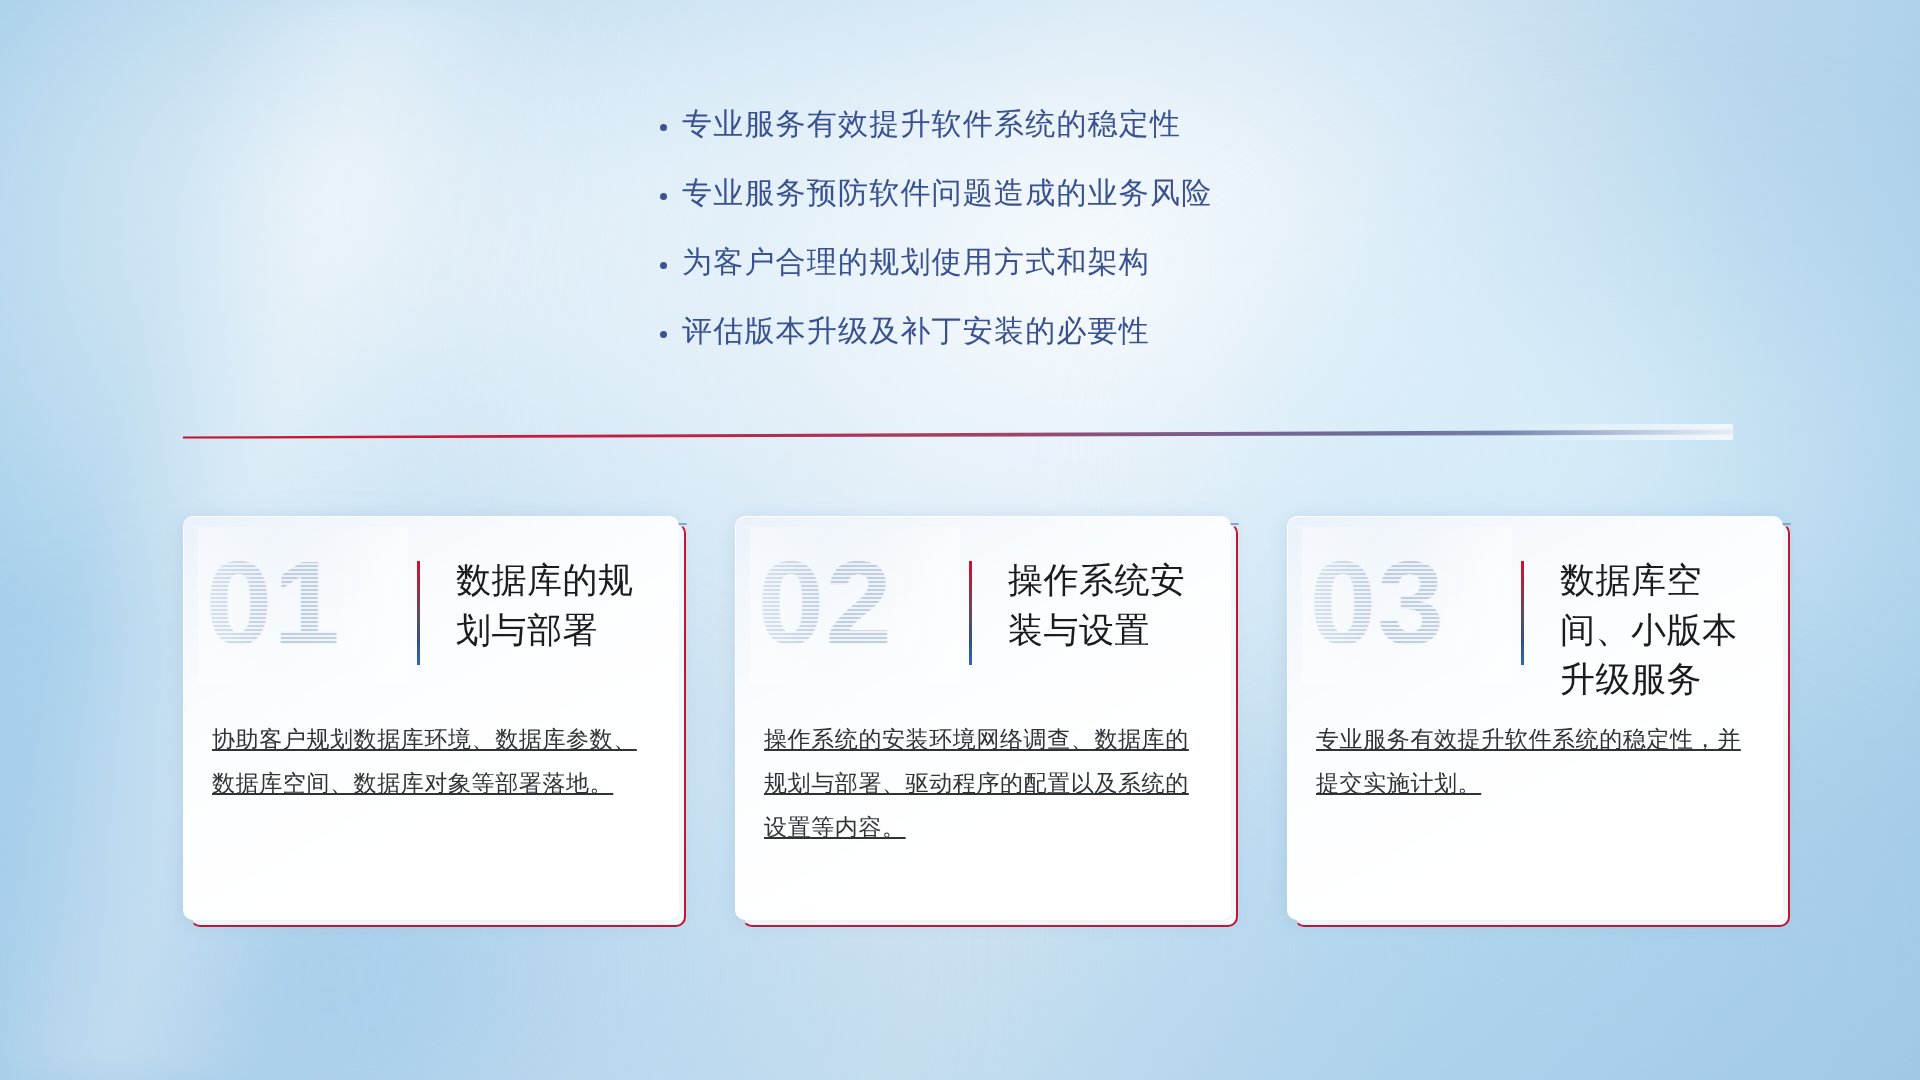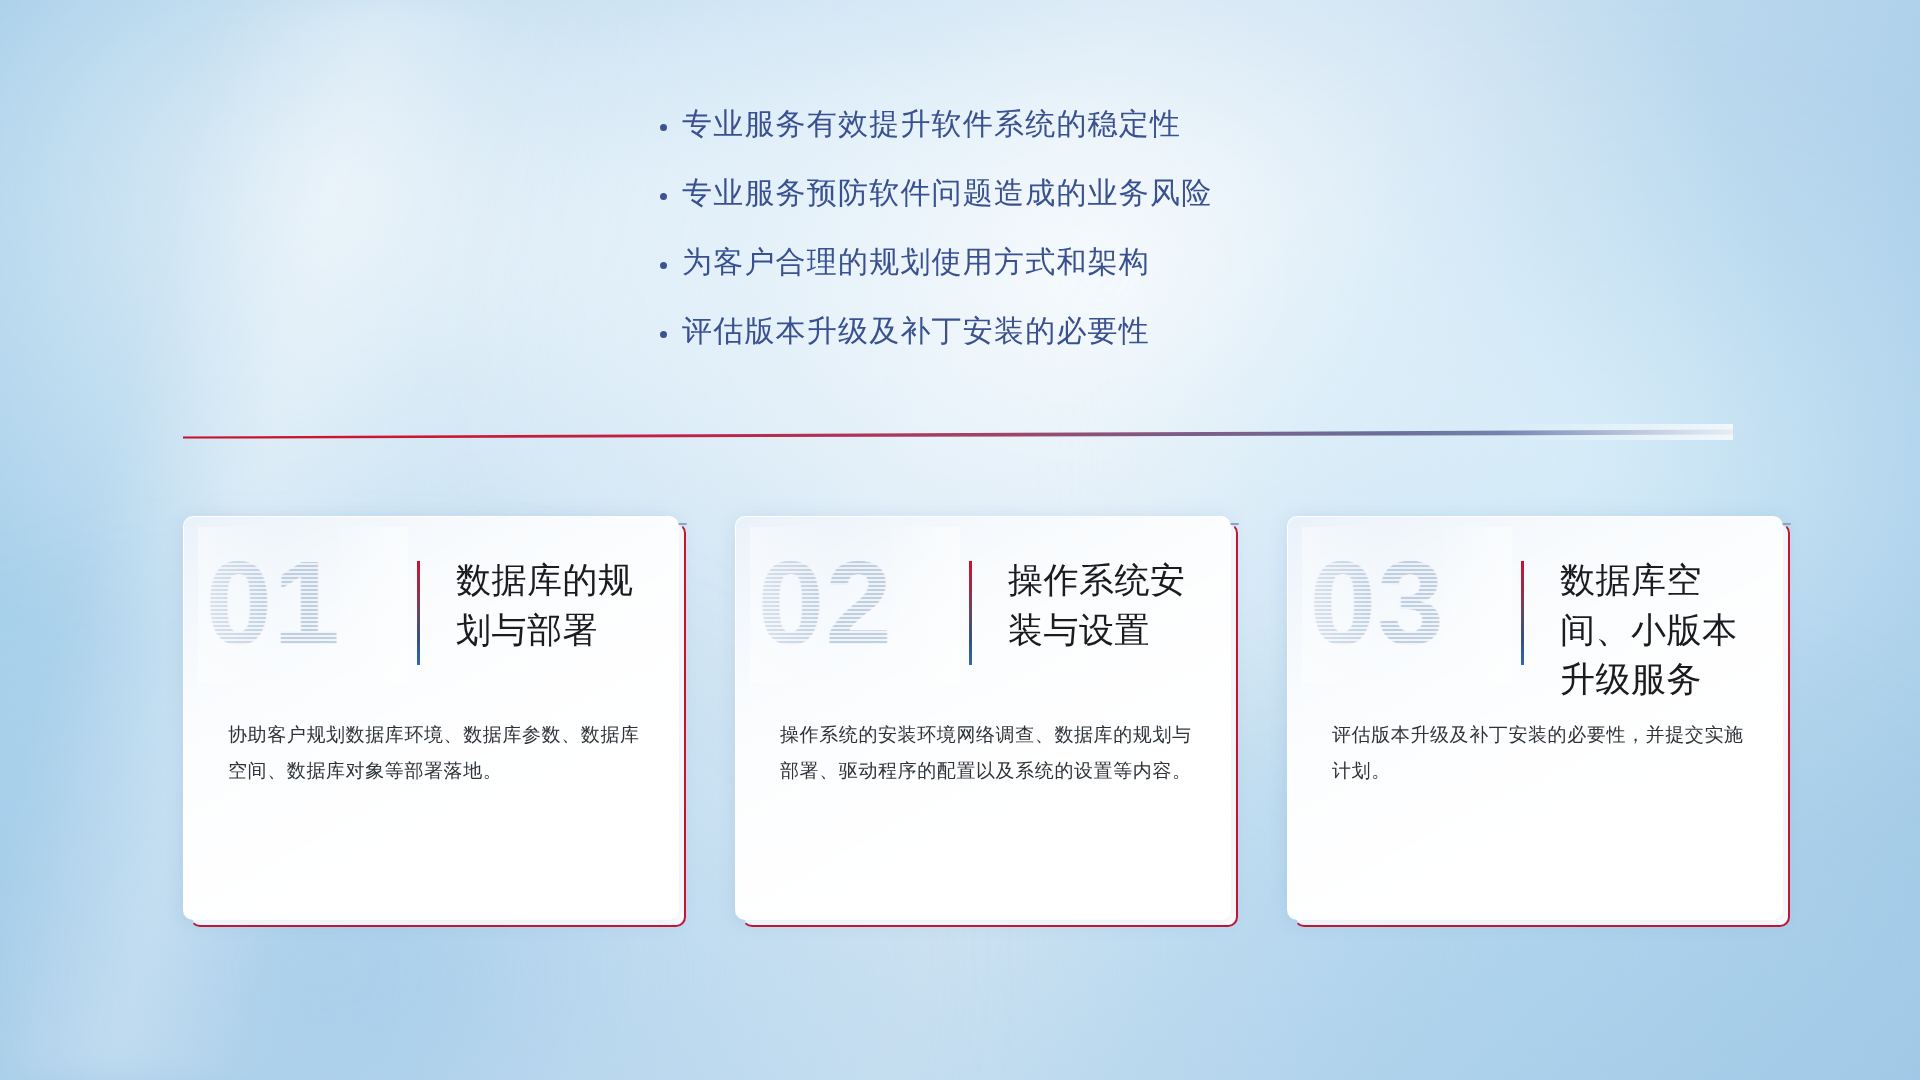--- a/index.html
+++ b/index.html
@@ -134,22 +134,22 @@
   .accent-bar{
     position:absolute; left:233px; top:44px; width:3px; height:104px;
     background:linear-gradient(180deg,#cf1030 0%,#a52840 22%,#5d4a63 52%,#35507f 76%,#2f67b5 100%);
   }
   .card-title{
     position:absolute; left:272px; top:38px; right:24px;
     font-size:35px; line-height:1.42; font-weight:500; color:#1c1c20;
     letter-spacing:.5px;
   }
   .card-desc{
-    position:absolute; left:44px; right:30px; top:200px;
-    font-size:19px; line-height:1.92; color:#2f3338; letter-spacing:.6px;
+    position:absolute; left:28px; right:30px; top:200px;
+    font-size:23px; line-height:1.92; color:#2f3338; letter-spacing:.6px;text-decoration:underline;
   }
 </style>
 </head>
 <body>
 
 <div class="bg-base"></div>
 <div class="bg-glow-a"></div>
 <div class="bg-glow-b"></div>
 <div class="bg-glow-c"></div>
 <div class="bg-glow-d"></div>
@@ -235,17 +235,17 @@
 
   <div class="card">
     <div class="card-outline"></div>
     <div class="card-body">
       <div class="card-head">
         <div class="wm">03</div>
         <div class="wm-fade"></div>
         <div class="accent-bar"></div>
         <div class="card-title">数据库空间、小版本升级服务</div>
       </div>
-      <div class="card-desc">评估版本升级及补丁安装的必要性，并提交实施计划。</div>
+      <div class="card-desc">专业服务有效提升软件系统的稳定性，并提交实施计划。</div>
     </div>
   </div>
 
 </div>
 
 </body></html>

